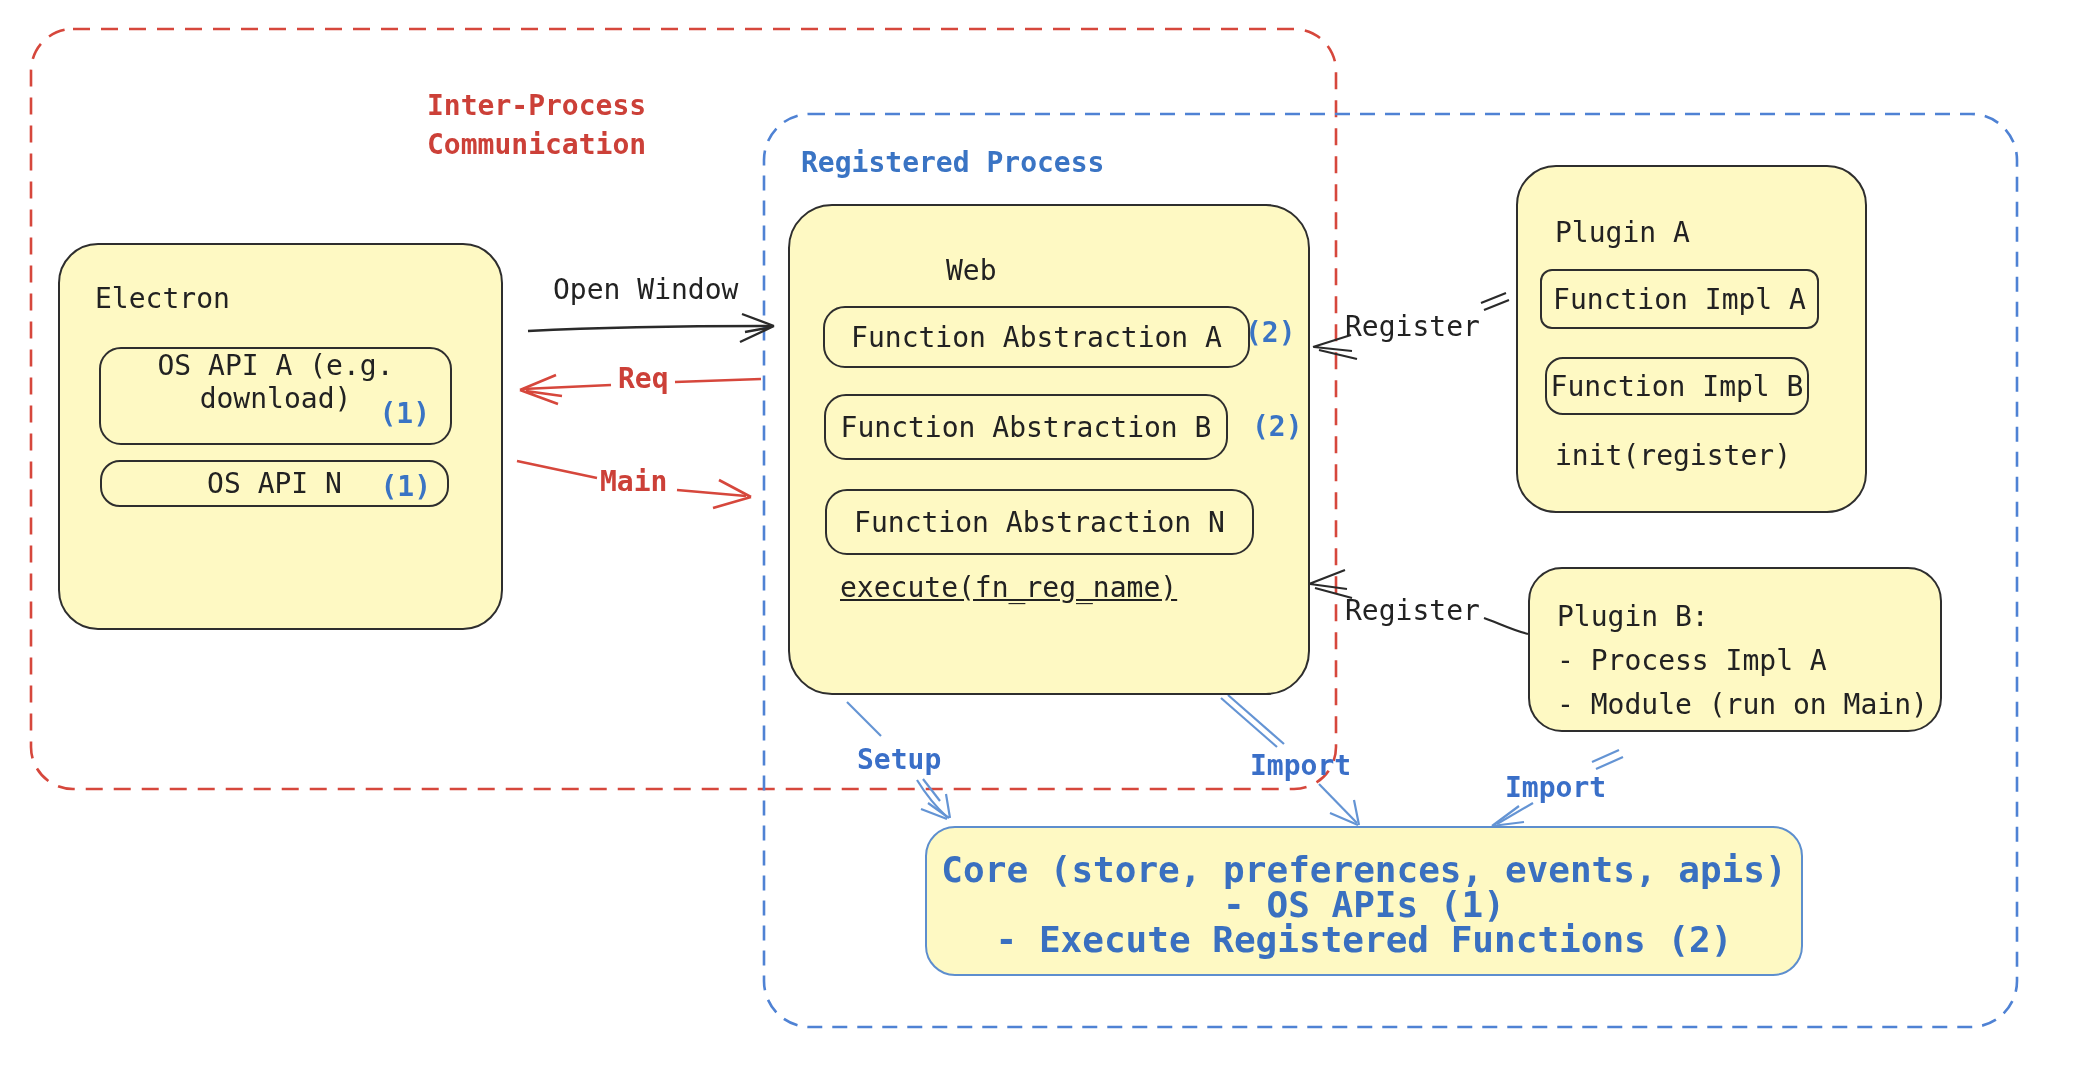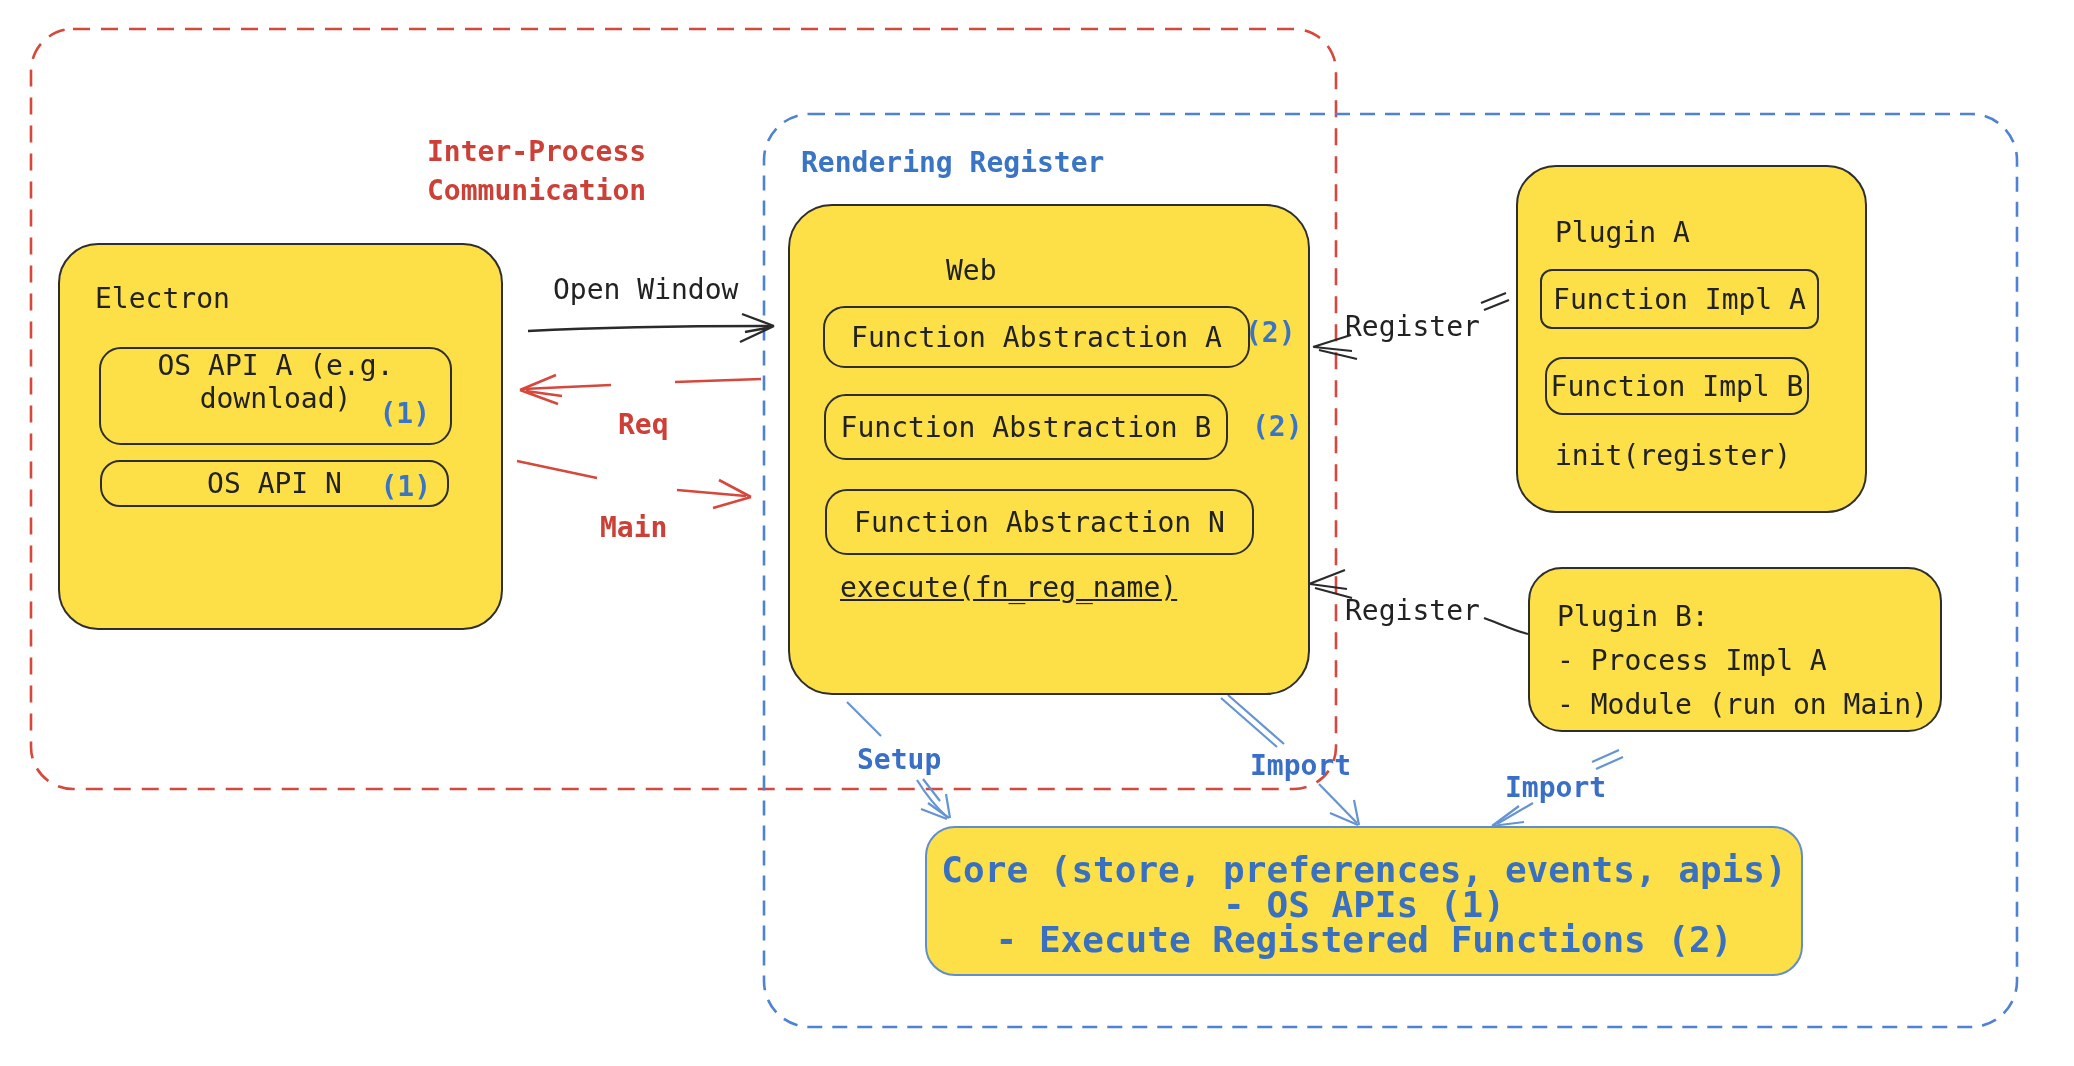--- a/index.html
+++ b/index.html
@@ -1,23 +1,23 @@
 <!DOCTYPE html>
 <html><head>
 <meta charset="utf-8">
 <style>
   html,body{margin:0;padding:0;background:#ffffff;}
   #canvas{position:relative;width:2074px;height:1066px;background:#ffffff;overflow:hidden;
           font-family:"DejaVu Sans Mono",monospace;color:#222;}
   svg{position:absolute;left:0;top:0;}
   .lbl{position:absolute;white-space:pre;font-size:28px;line-height:34px;font-weight:500;}
-  .red{color:#cc4038;font-weight:600;margin-top:46px;}
+  .red{color:#cc4038;font-weight:600;}
   .blue{color:#3a74c4;font-weight:600;}
   .lblue{color:#3a6fc8;font-weight:600;}
-  .box{position:absolute;background:#fde047;border:2px solid #2e2e2e;box-sizing:border-box;}
+  .box{position:absolute;background:#fef9c3;border:2px solid #2e2e2e;box-sizing:border-box;}
   .ctr{display:flex;align-items:center;justify-content:center;text-align:center;}
   #electron{left:58px;top:243px;width:445px;height:387px;border-radius:40px;}
   #os-api-a{left:39px;top:102px;width:353px;height:98px;border-radius:22px;
             flex-direction:column;justify-content:flex-start;}
   #os-api-n{left:40px;top:215px;width:349px;height:47px;border-radius:20px;}
   #web{left:788px;top:204px;width:522px;height:491px;border-radius:44px;}
   .fa{border-radius:22px;font-size:28px;}
   #fa-a{left:33px;top:100px;width:427px;height:62px;}
   #fa-b{left:34px;top:188px;width:404px;height:66px;}
   #fa-n{left:35px;top:283px;width:429px;height:66px;}
@@ -83,21 +83,21 @@
   </g>
 
   <g stroke="#6494d4" stroke-width="2.2" fill="none">
     <path d="M1592,762 L1619,750 M1596,769 L1623,757"></path>
     <path d="M1533,803 L1497,824"></path>
     <path d="M1519,806 L1492,826 M1524,822 L1492,826"></path>
   </g>
 </svg>
 
 <div class="lbl red" style="left:427px;top:86px;line-height:39px;"><span>Inter-Process</span><br><span>Communication</span></div>
-<div class="lbl blue" style="left:801px;top:146px;">Rendering Register</div>
+<div class="lbl blue" style="left:801px;top:146px;">Registered Process</div>
 
 <div class="box" id="electron">
   <div class="inbox-lbl" style="left:35px;top:37px;">Electron</div>
   <div class="box ctr fa" id="os-api-a">
     <div style="line-height:33px;">OS API A (e.g.</div>
     <div style="line-height:33px;">download)</div>
     <span class="badge" style="right:20px;top:48px;">(1)</span>
   </div>
   <div class="box ctr fa" id="os-api-n">
     <div>OS API N</div>

